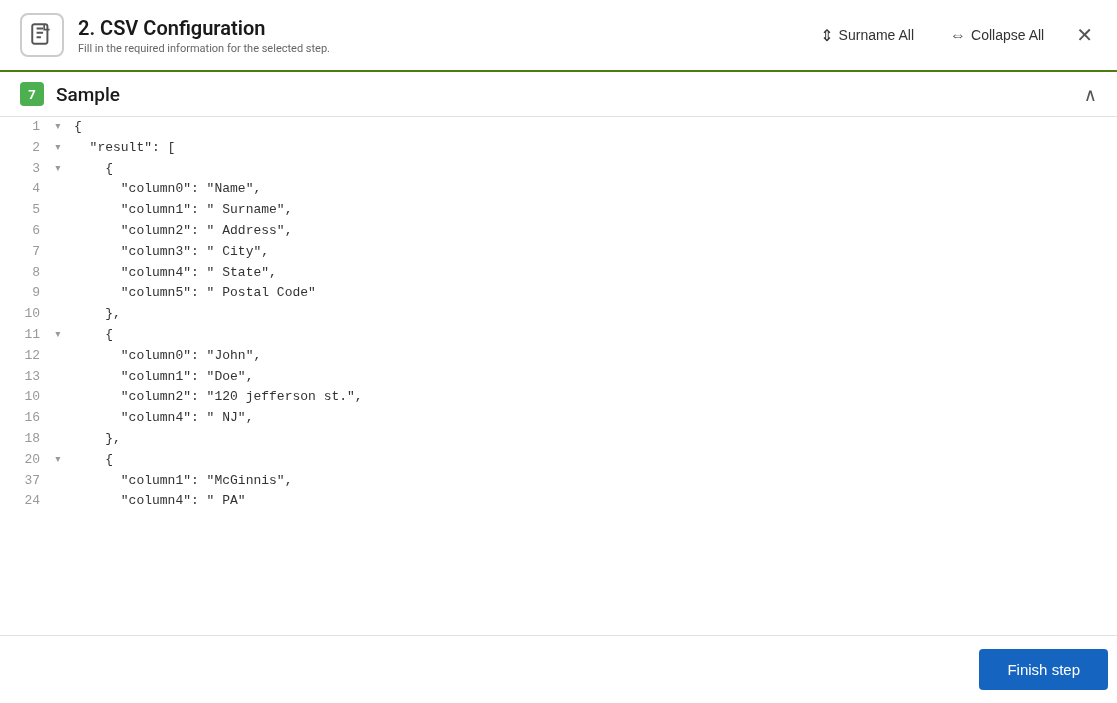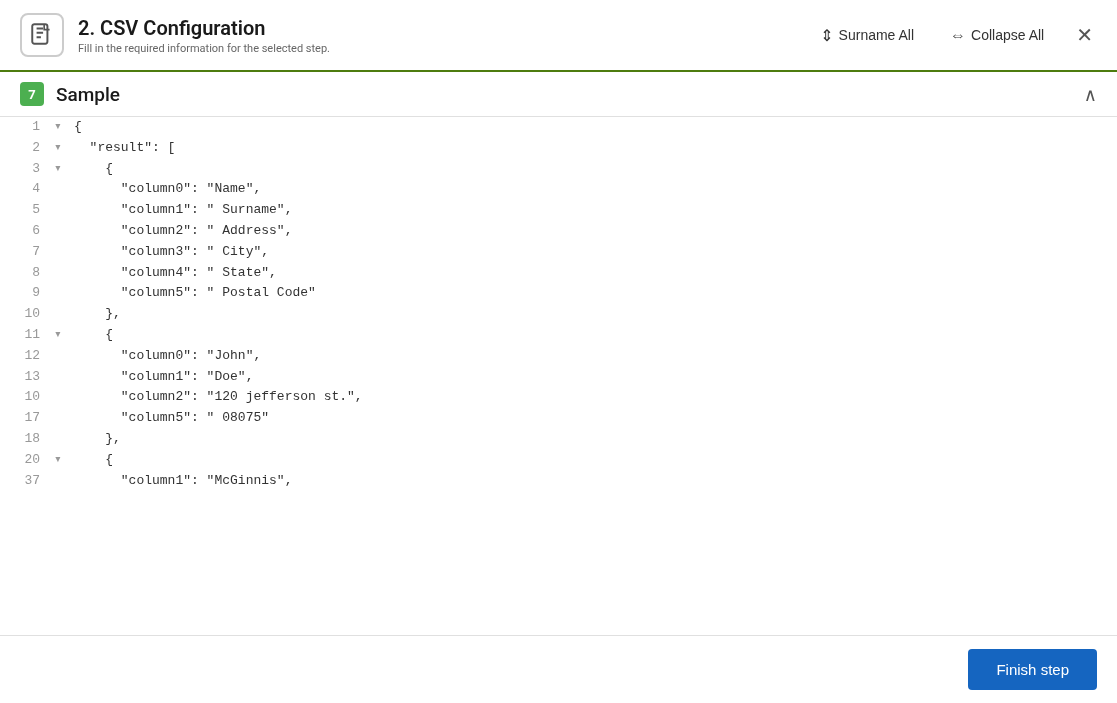--- a/index.html
+++ b/index.html
@@ -159,21 +159,21 @@
     
     .code-scroll::-webkit-scrollbar { width: 10px; }
     .code-scroll::-webkit-scrollbar-track { background: #f1f1f1; }
     .code-scroll::-webkit-scrollbar-thumb { background: #c1c1c1; border-radius: 5px; }
 
     
     .footer {
       display: flex;
       align-items: center;
       justify-content: flex-end;
-      padding: 12px 20px;
+      padding: 12px 9px;
       border-top: 1px solid #e0e0e0;
       background: #fff;
       min-height: 68px;
     }
     .finish-btn {
       background: #1565c0;
       color: #fff;
       border: none;
       border-radius: 4px;
       padding: 12px 28px;
@@ -284,38 +284,43 @@
             <td class="line-num">13</td>
             <td class="line-arrow"></td>
             <td class="line-code">      "column1": "Doe",</td>
           </tr>
           <tr>
             <td class="line-num">10</td>
             <td class="line-arrow"></td>
             <td class="line-code">      "column2": "120 jefferson st.",</td>
           </tr>
           <tr>
-            <td class="line-num">17</td>
-            <td class="line-arrow"></td>
-            <td class="line-code">      "column5": " 08075"</td>
+            <td class="line-num">16</td>
+            <td class="line-arrow"></td>
+            <td class="line-code">      "column4": " NJ",</td>
           </tr>
           <tr>
             <td class="line-num">18</td>
             <td class="line-arrow"></td>
             <td class="line-code">    },</td>
           </tr>
           <tr>
             <td class="line-num">20</td>
             <td class="line-arrow">▾</td>
             <td class="line-code">    {</td>
           </tr>
           <tr>
             <td class="line-num">37</td>
             <td class="line-arrow"></td>
             <td class="line-code">      "column1": "McGinnis",</td>
+          </tr>
+          <tr>
+            <td class="line-num">24</td>
+            <td class="line-arrow"></td>
+            <td class="line-code">      "column4": " PA"</td>
           </tr>
         </tbody>
     </table>
   </div>
 </div>
 
 <div class="footer">
   <button class="finish-btn">Finish step</button>
 </div>
 

